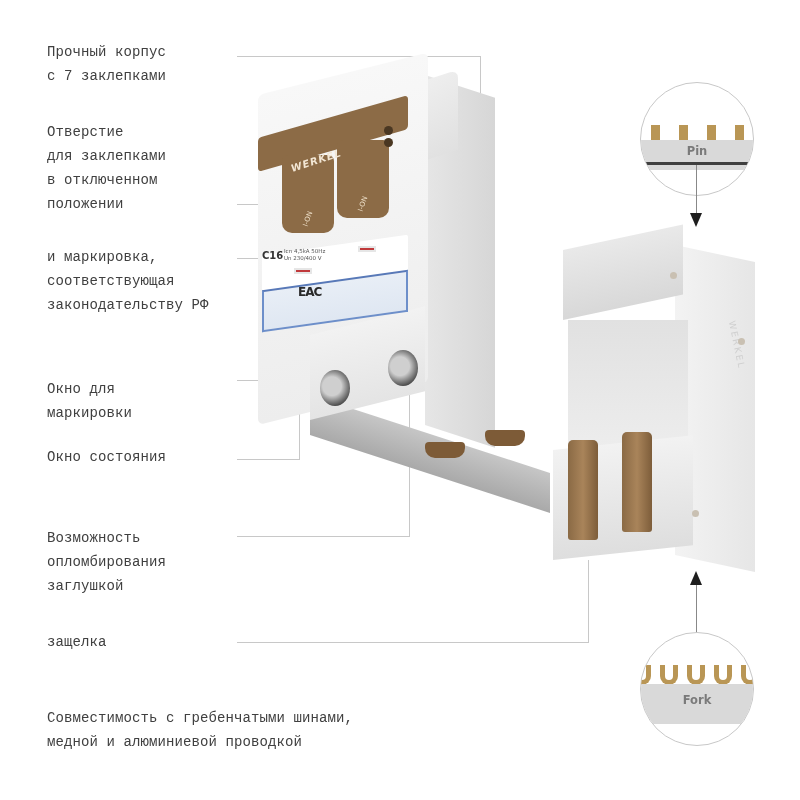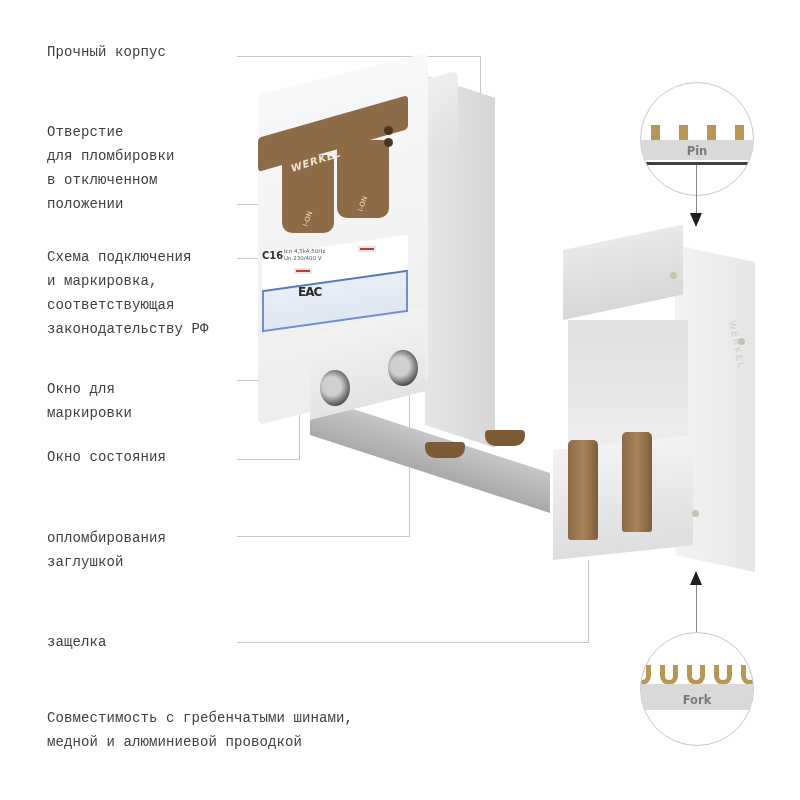--- a/index.html
+++ b/index.html
@@ -45,41 +45,42 @@
   .fork-u { position: absolute; width: 18px; height: 20px; border: 5px solid #b99655; border-top: none; border-radius: 0 0 10px 10px; }
   .arrow-line { position: absolute; width: 1px; background: #888; }
   .arrow-down { position: absolute; width: 0; height: 0; border-left: 6px solid transparent; border-right: 6px solid transparent; border-top: 14px solid #1e1e1e; }
   .arrow-up { position: absolute; width: 0; height: 0; border-left: 6px solid transparent; border-right: 6px solid transparent; border-bottom: 14px solid #1e1e1e; }
 </style>
 </head>
 <body>
 
 <div class="feature" style="top:40px;">
   <span>Прочный корпус</span>
+  <span>с 7 заклепками</span>
 </div>
 <div class="feature" style="top:120px;">
   <span>Отверстие</span>
-  <span>для пломбировки</span>
+  <span>для заклепками</span>
   <span>в отключенном</span>
   <span>положении</span>
 </div>
 <div class="feature" style="top:245px;">
-  <span>Схема подключения</span>
   <span>и маркировка,</span>
   <span>соответствующая</span>
   <span>законодательству РФ</span>
 </div>
 <div class="feature" style="top:369px;margin-top:8px;">
   <span>Окно для</span>
   <span>маркировки</span>
 </div>
 <div class="feature" style="top:445px;">
   <span>Окно состояния</span>
 </div>
 <div class="feature" style="top:526px;">
+  <span>Возможность</span>
   <span>опломбирования</span>
   <span>заглушкой</span>
 </div>
 <div class="feature" style="top:630px;">
   <span>защелка</span>
 </div>
 <div class="feature" style="top:706px;">
   <span>Совместимость с гребенчатыми шинами,</span>
   <span>медной и алюминиевой проводкой</span>
 </div>
@@ -143,28 +144,28 @@
   <div style="position:absolute; left:670px; top:272px; width:7px; height:7px; border-radius:50%; background:#c9c0b2;"></div>
   <div style="position:absolute; left:738px; top:338px; width:7px; height:7px; border-radius:50%; background:#c9c0b2;"></div>
   <div style="position:absolute; left:692px; top:510px; width:7px; height:7px; border-radius:50%; background:#c9c0b2;"></div>
 </div>
 
 <div class="circle" style="left:640px; top:82px;">
   <div class="pin-tooth" style="left:10px; top:42px;"></div>
   <div class="pin-tooth" style="left:38px; top:42px;"></div>
   <div class="pin-tooth" style="left:66px; top:42px;"></div>
   <div class="pin-tooth" style="left:94px; top:42px;"></div>
-  <div class="band" style="top:57px; height:20px; line-height:22px;">Pin</div>
+  <div class="band" style="top:57px; height:30px; line-height:22px;">Pin</div>
   <div class="pin-line" style="top:79px;"></div>
 </div>
 <div class="arrow-line" style="left:696px; top:165px; height:48px;"></div>
 <div class="arrow-down" style="left:690px; top:213px;"></div>
 
 <div class="arrow-up" style="left:690px; top:571px;"></div>
 <div class="arrow-line" style="left:696px; top:585px; height:50px;"></div>
 <div class="circle" style="left:640px; top:632px;">
   <div class="fork-u" style="left:-8px; top:32px;"></div>
   <div class="fork-u" style="left:19px; top:32px;"></div>
   <div class="fork-u" style="left:46px; top:32px;"></div>
   <div class="fork-u" style="left:73px; top:32px;"></div>
   <div class="fork-u" style="left:100px; top:32px;"></div>
-  <div class="band" style="top:51px; height:26px; line-height:32px;">Fork</div>
+  <div class="band" style="top:51px; height:40px; line-height:32px;">Fork</div>
 </div>
 
 </body></html>

